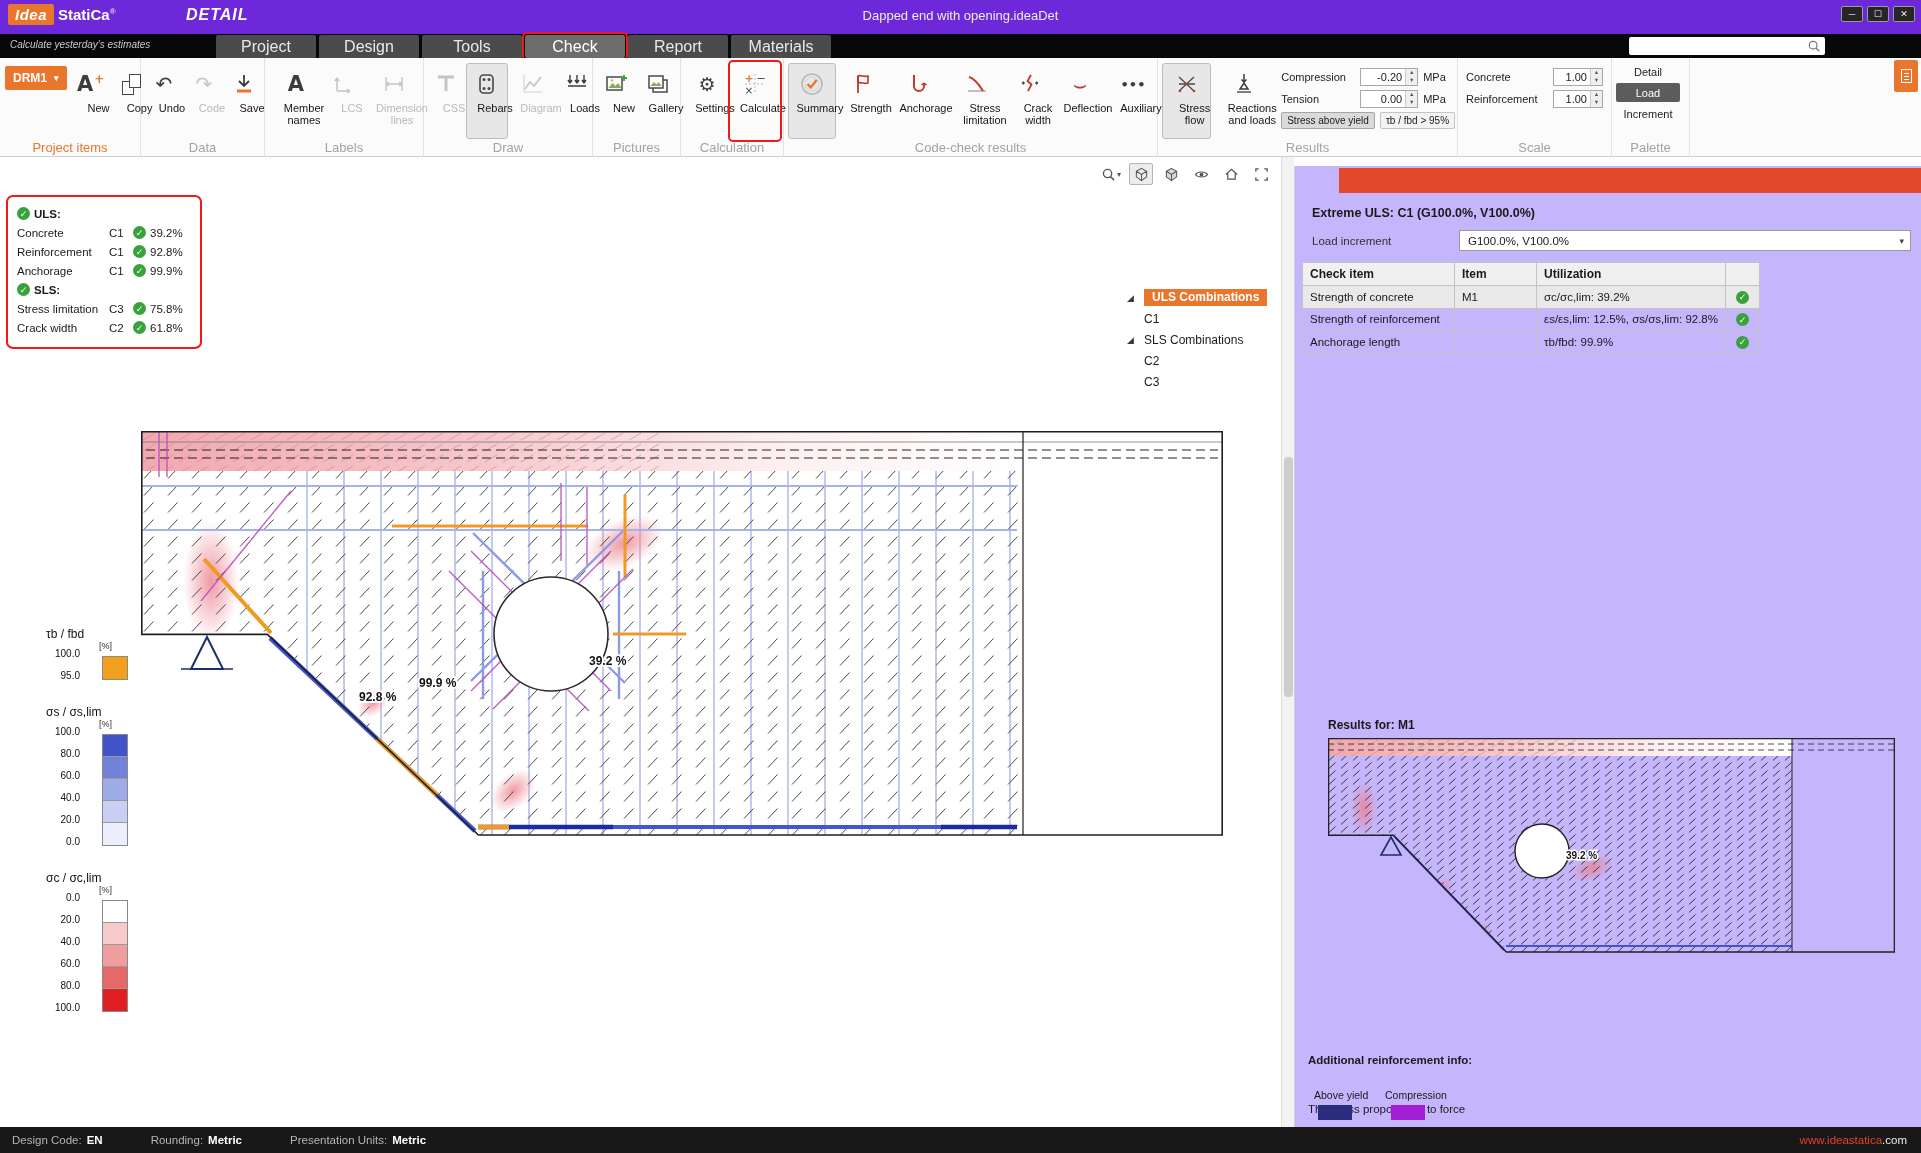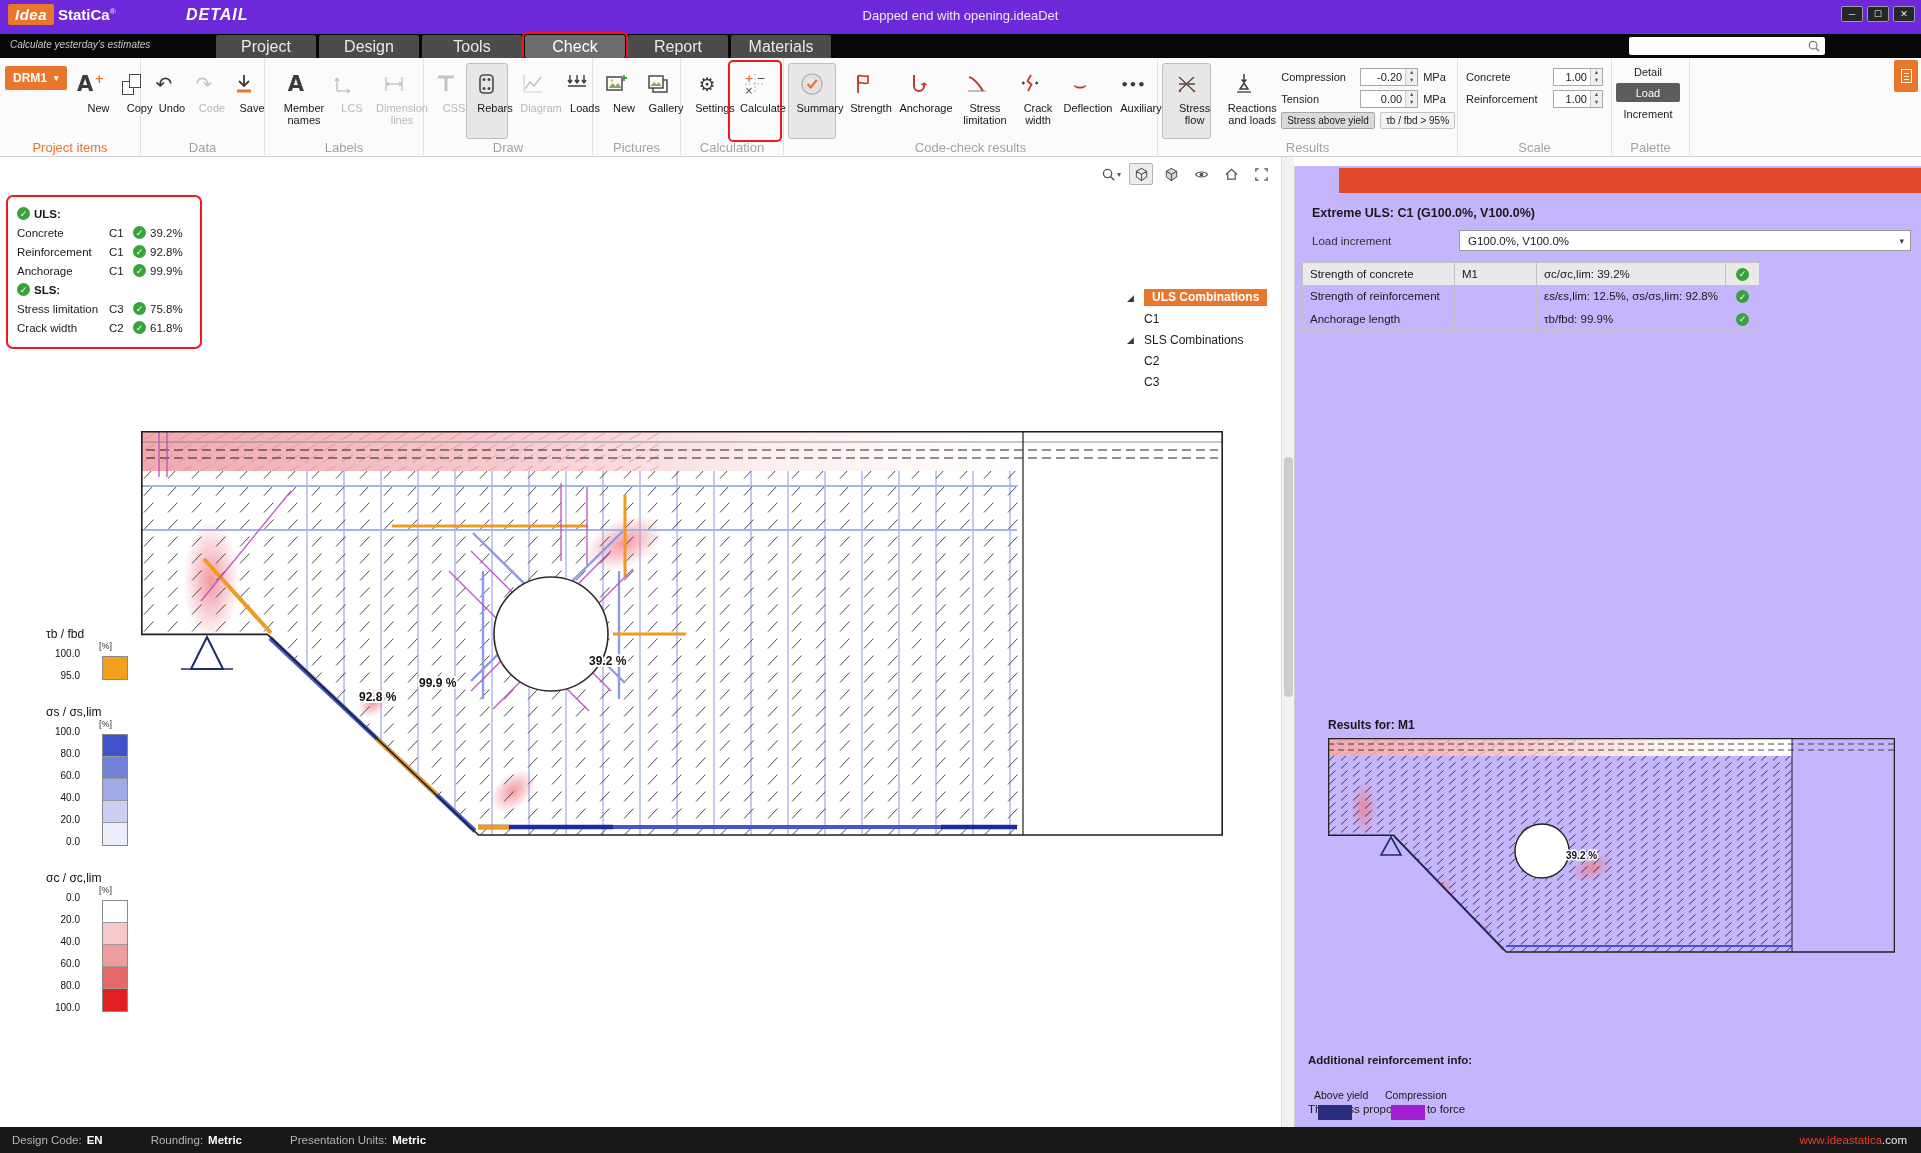--- a/index.html
+++ b/index.html
@@ -772,20 +772,26 @@
     </div>
 
     <table class="rtable">
       <colgroup>
           <col style="width:152px">
           <col style="width:82px">
           <col style="width:181px">
           <col style="width:34px">
         </colgroup>
       <tbody>
+          <tr>
+        <th>Check item</th>
+        <th>Item</th>
+        <th>Utilization</th>
+        <th></th>
+      </tr>
       <tr class="rowsel">
         <td>Strength of concrete</td>
         <td>M1</td>
         <td>σc/σc,lim: 39.2%</td>
         <td style="text-align:center"><span class="chk">✓</span></td>
       </tr>
       <tr>
         <td>Strength of reinforcement</td>
         <td></td>
         <td>εs/εs,lim: 12.5%, σs/σs,lim: 92.8%</td>

